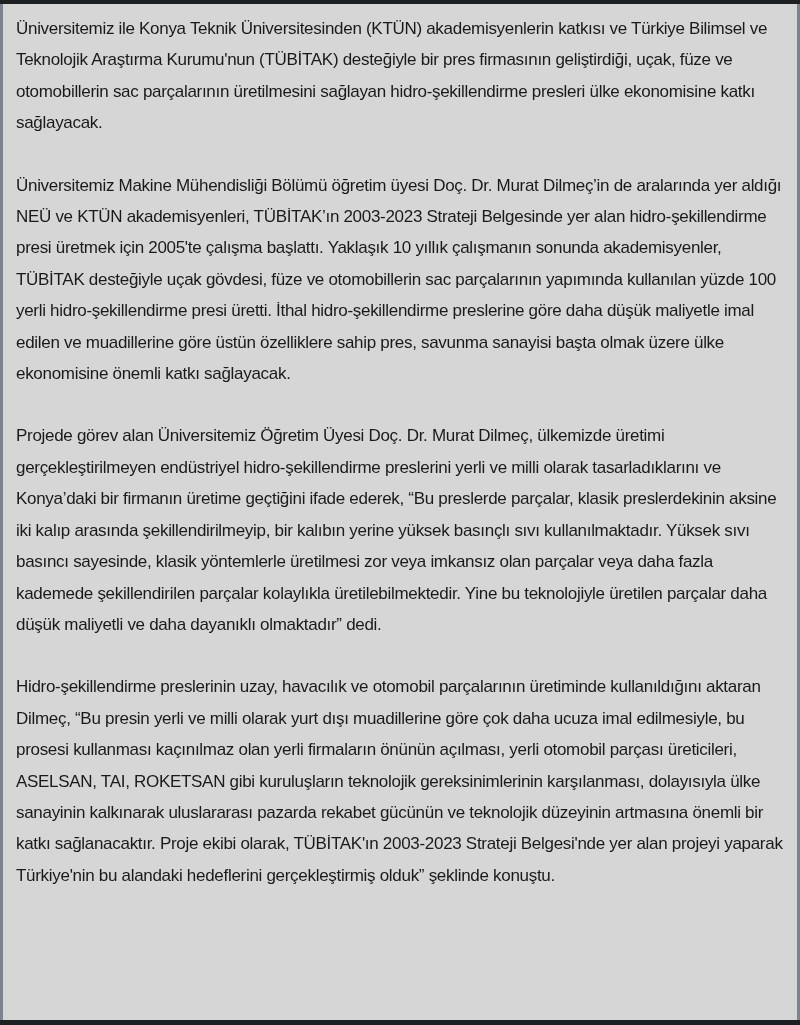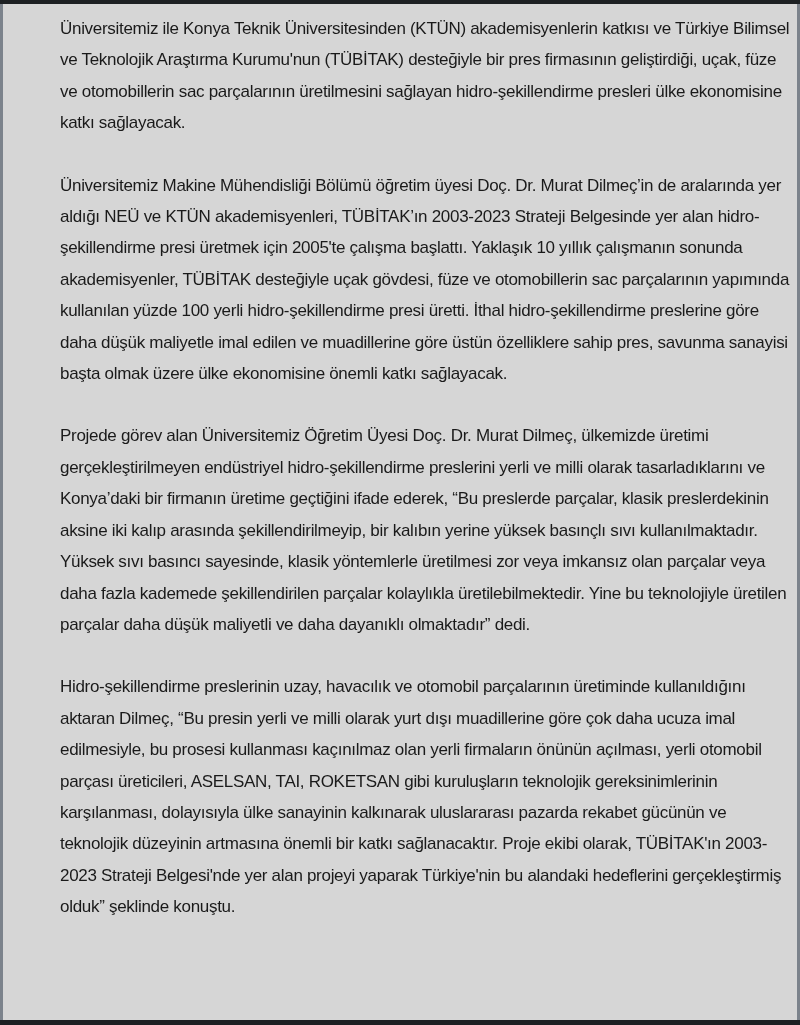--- a/index.html
+++ b/index.html
@@ -31,24 +31,23 @@
   .frame-edge{
     position:absolute;top:0;bottom:0;width:3px;
     background:var(--frame-edge);
     z-index:2;
   }
   .frame-edge.left{left:0;}
   .frame-edge.right{right:0;}
   .content{
     position:absolute;
     left:0;top:0;right:0;bottom:0;
-    padding:13px 10px 0 28px;
+    padding:13px 10px 0 16px;
     box-sizing:border-box;
     z-index:1;
-    margin-left:32px;
   }
   .content p{
     margin:0 0 31px 0;
     font-size:17px;
     letter-spacing:-0.3px;
     line-height:31.4px;
     color:var(--text);
     text-align:left;
   }
 </style>

